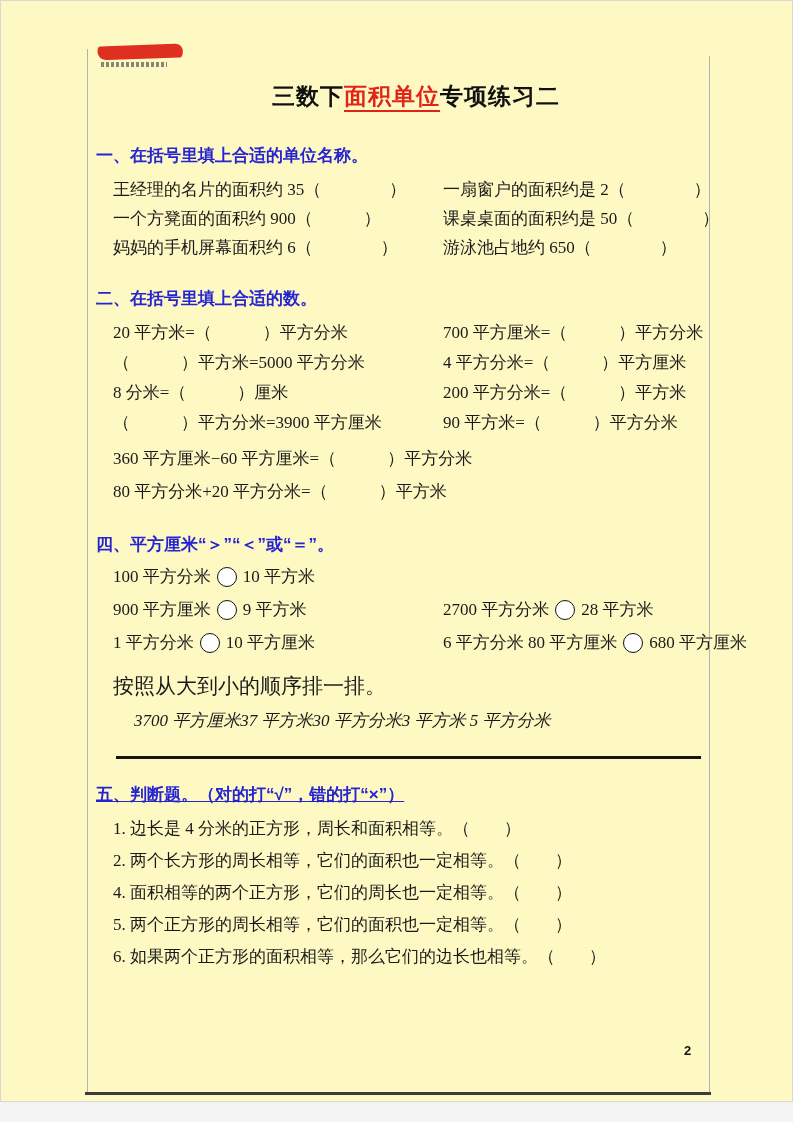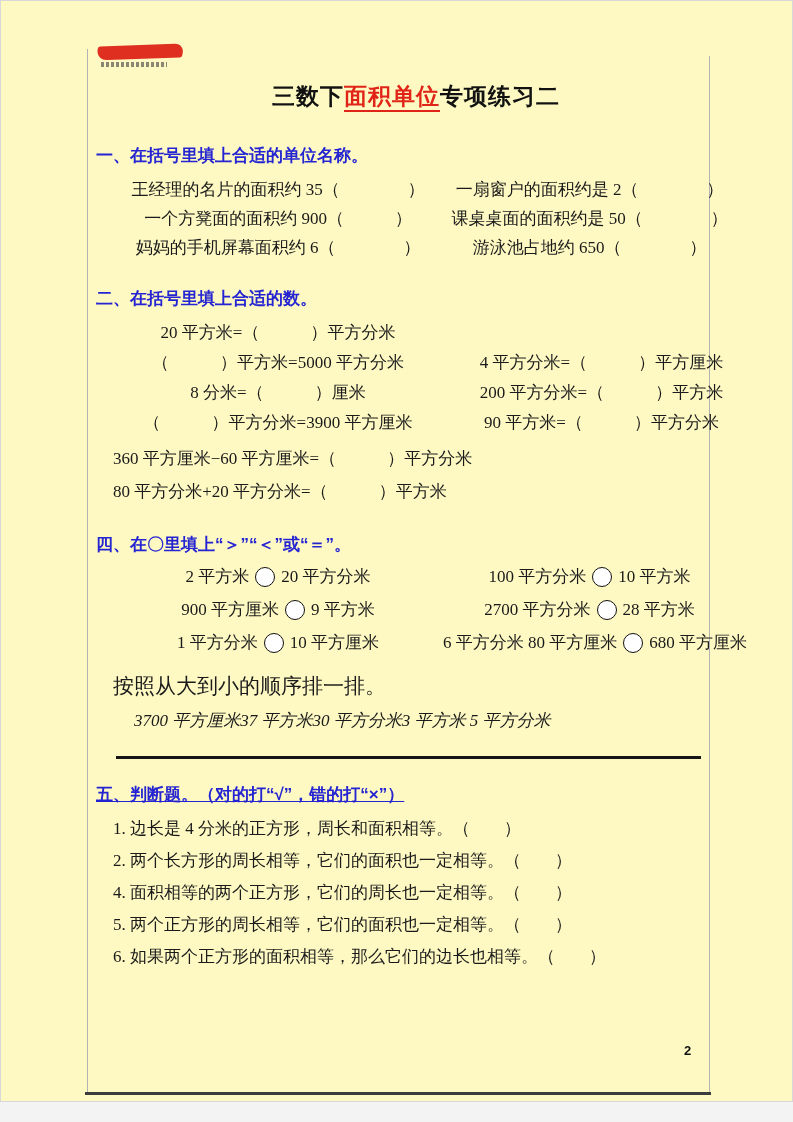--- a/index.html
+++ b/index.html
@@ -44,27 +44,27 @@
 
   .sec-heading {
     font-family:"Liberation Sans","DejaVu Sans",sans-serif;
     font-weight:bold; font-size:17px; color:#2424d2; white-space:nowrap;
   }
   .h1 { margin-top:32px; }
   .h2 { margin-top:28px; }
   .h4 { margin-top:30px; }
   .h5 { margin-top:24px;text-decoration:underline; }
 
-  .row2 { display:flex; margin-left:17px; font-size:17px; line-height:22px; white-space:nowrap;text-align:center; }
+  .row2 { display:flex; margin-left:17px; font-size:17px; line-height:22px; white-space:nowrap; }
   .row2 .col-l { width:330px; flex:0 0 330px; }
   .row2 .col-r { flex:1; }
 
   .s1 .row2 { margin-top:7px; }
   .s1 .row2:first-of-type { margin-top:12px; }
-  .s2 .row2 { margin-top:8px;gap:24px; }
+  .s2 .row2 { margin-top:8px; }
   .s2 .row2:first-of-type { margin-top:12px; }
 
   .single { margin-left:17px; font-size:17px; line-height:22px; white-space:nowrap; }
   .extra1 { margin-top:14px; }
   .extra2 { margin-top:11px; }
 
   .cmp { line-height:25px; margin-top:8px; }
   .circle {
     display:inline-block; width:20px; height:20px;
     border:1.7px solid #111; border-radius:50%;
@@ -117,41 +117,41 @@
       <div class="row2">
         <div class="col-l">妈妈的手机屏幕面积约 6（　　　　）</div>
         <div class="col-r">游泳池占地约 650（　　　　）</div>
       </div>
     </div>
 
     <div class="sec-heading h2">二、在括号里填上合适的数。</div>
     <div class="s2">
       <div class="row2">
         <div class="col-l">20 平方米=（　　　）平方分米</div>
+        <div class="col-r">700 平方厘米=（　　　）平方分米</div>
       </div>
       <div class="row2">
         <div class="col-l">（　　　）平方米=5000 平方分米</div>
         <div class="col-r">4 平方分米=（　　　）平方厘米</div>
       </div>
       <div class="row2">
         <div class="col-l">8 分米=（　　　）厘米</div>
         <div class="col-r">200 平方分米=（　　　）平方米</div>
       </div>
       <div class="row2">
         <div class="col-l">（　　　）平方分米=3900 平方厘米</div>
         <div class="col-r">90 平方米=（　　　）平方分米</div>
       </div>
       <div class="single extra1">360 平方厘米−60 平方厘米=（　　　）平方分米</div>
       <div class="single extra2">80 平方分米+20 平方分米=（　　　）平方米</div>
     </div>
 
-    <div class="sec-heading h4">四、在〇里填上“＞”“＜”或“＝”。</div>
+    <div class="sec-heading h4">四、平方厘米“＞”“＜”或“＝”。</div>
     <div class="s4">
       <div class="row2 cmp">
-        <div class="col-l"><span>2 平方米</span><span class="circle"></span><span>20 平方分米</span></div>
         <div class="col-r"><span>100 平方分米</span><span class="circle"></span><span>10 平方米</span></div>
       </div>
       <div class="row2 cmp">
         <div class="col-l"><span>900 平方厘米</span><span class="circle"></span><span>9 平方米</span></div>
         <div class="col-r"><span>2700 平方分米</span><span class="circle"></span><span>28 平方米</span></div>
       </div>
       <div class="row2 cmp">
         <div class="col-l"><span>1 平方分米</span><span class="circle"></span><span>10 平方厘米</span></div>
         <div class="col-r"><span>6 平方分米 80 平方厘米</span><span class="circle"></span><span>680 平方厘米</span></div>
       </div>

